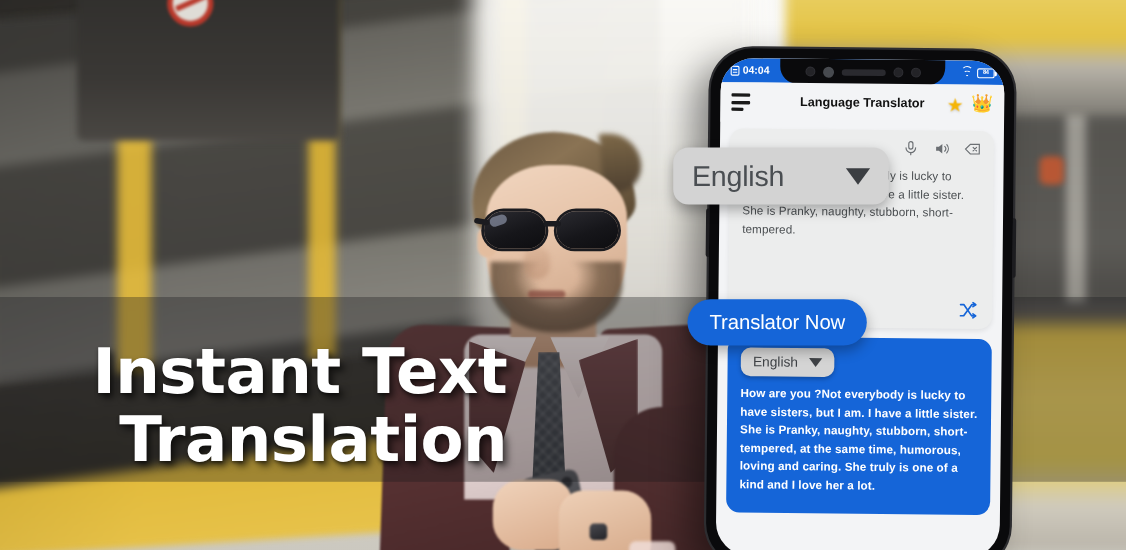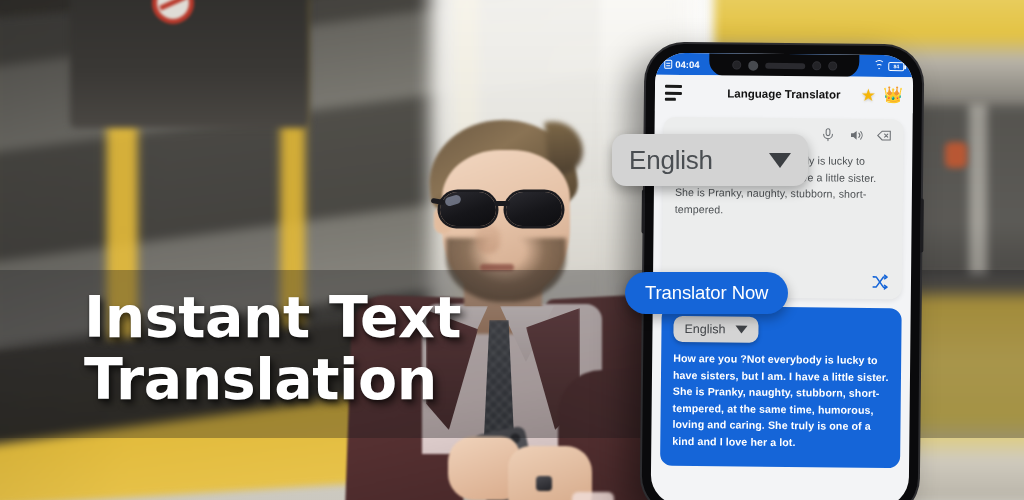--- a/index.html
+++ b/index.html
@@ -262,29 +262,30 @@
   }
 
   
   .dark-band {
     position: absolute; left: 0; top: 270px; width: 1024px; height: 168px;
     background: rgba(24,24,28,0.33);
   }
 
   
   .headline {
-    position: absolute; left: 84px; top: 286px;
+    position: absolute; left: 84px; top: 307px;
     color: #ffffff;
     font-family: "DejaVu Sans", sans-serif;
     font-weight: 700;
     font-size: 57px;
     line-height: 62px;
     letter-spacing: -0.5px;
     text-shadow: 4px 5px 7px rgba(0,0,0,0.55), 0 2px 3px rgba(0,0,0,0.4);
     white-space: pre-line;
+    text-align: right;
   }
 
   
   .phone {
     position: absolute; left: 644px; top: 45px;
     width: 276px; height: 470px;
     background: #0a0a0c;
     border-radius: 38px;
     box-shadow:
       0 0 0 2px #2d2d30,

